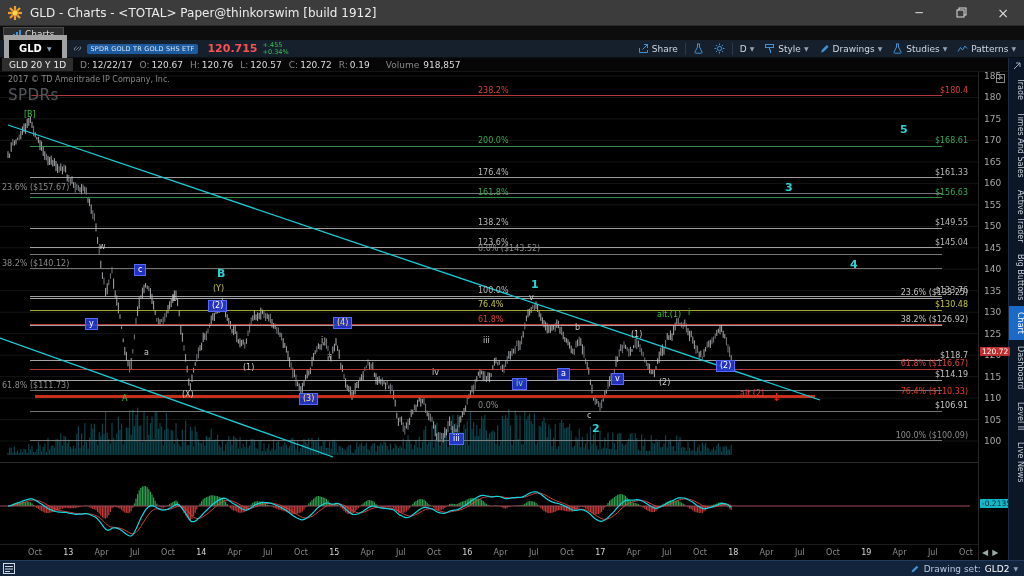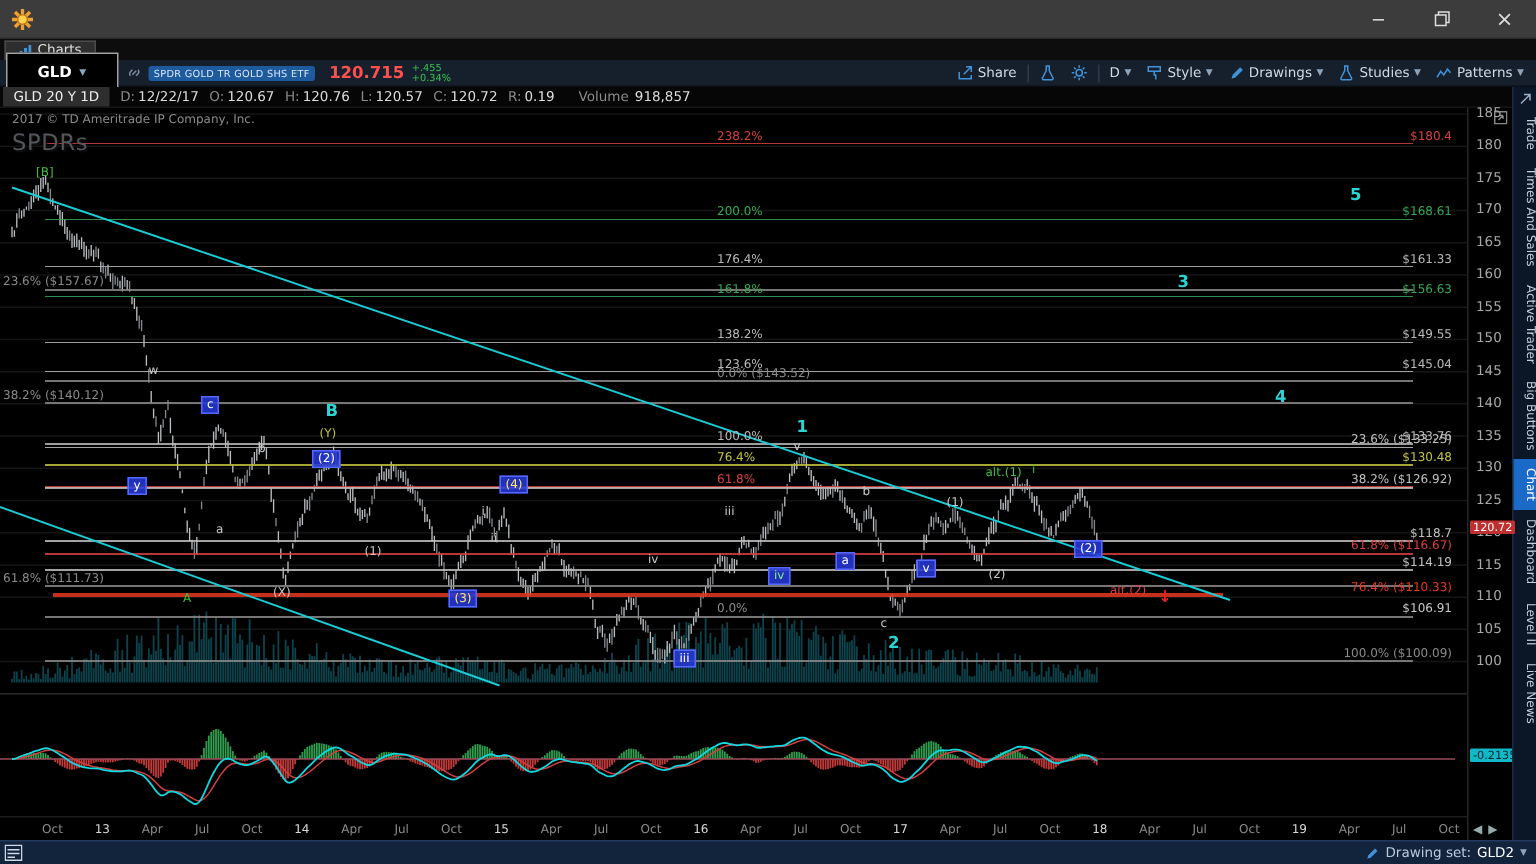--- a/index.html
+++ b/index.html
@@ -15,22 +15,22 @@
   .winbtn{width:42px;display:flex;align-items:center;justify-content:center;color:#ddd;font-size:12px;cursor:default}
 
   
   #tabbar{position:absolute;left:0;top:26px;width:1024px;height:14px;background:#0d0d0d;display:flex;align-items:flex-end}
   #tab-charts{margin-left:3px;height:13px;background:#2e2e2e;border:1px solid #4a4a4a;border-bottom:none;
     color:#ddd;font-size:9px;display:flex;align-items:center;gap:4px;padding:0 9px}
 
   
   #toolbar{position:absolute;left:0;top:40px;width:1024px;height:18px;background:#16202c;
     display:flex;align-items:center;font-size:9px;color:#c9d4e0;border-bottom:1px solid #0a0f16}
-  #symbol-box{margin-left:4px;background:#000;border:1px solid #a3a3a3;color:#fff;height:28px;
-    display:flex;align-items:center;padding:0 20px;gap:5px;font-size:10px;font-weight:bold}
+  #symbol-box{margin-left:4px;background:#000;border:5px solid #a3a3a3;color:#fff;height:28px;
+    display:flex;align-items:center;padding:0 10px;gap:5px;font-size:10px;font-weight:bold}
   .smallcaret{font-size:6px;color:#8fa3b8}
   #desc-pill{background:#1d5a9e;border-radius:2px;color:#d9e7f6;font-size:6.5px;padding:1px 4px;margin-left:4px;letter-spacing:.2px}
   #last-price{color:#ff5050;font-size:11px;font-weight:bold;margin-left:9px}
   #chg-stack{display:flex;flex-direction:column;justify-content:flex-end;margin-left:5px}
   .chg{color:#35c24f;font-size:6.5px;line-height:7px}
   #tb-right{margin-left:auto;display:flex;align-items:center;padding-right:3px}
   .tbtn{display:flex;align-items:center;gap:3px;color:#cfd8e4;font-size:9px;padding:2px 5px;cursor:default}
   .sep{width:1px;height:12px;background:#2c3a4c;margin:0 2px}
 
   
@@ -86,20 +86,21 @@
 <div id="titlebar">
   <svg id="logo" width="16" height="16" viewBox="0 0 16 16">
     <g stroke="#f0a030" stroke-width="2.2">
       <line x1="8" y1="1" x2="8" y2="15"></line>
         <line x1="1" y1="8" x2="15" y2="8"></line>
       <line x1="3" y1="3" x2="13" y2="13"></line>
         <line x1="13" y1="3" x2="3" y2="13"></line>
     </g>
     <circle cx="8" cy="8" r="3.2" fill="#ffd24a" stroke="#c87820"></circle>
   </svg>
+  <span>GLD - Charts - &lt;TOTAL&gt; Paper@thinkorswim [build 1912]</span>
   <div id="win-controls">
     <div class="winbtn">─</div>
     <div class="winbtn">
       <svg width="11" height="11" viewBox="0 0 11 11">
         <rect x="3" y="1" width="7" height="7" fill="none" stroke="#ddd"></rect>
         <rect x="1" y="3" width="7" height="7" fill="#3c3c3c" stroke="#ddd"></rect>
       </svg>
     </div>
     <div class="winbtn" style="font-size:14px">×</div>
   </div>

